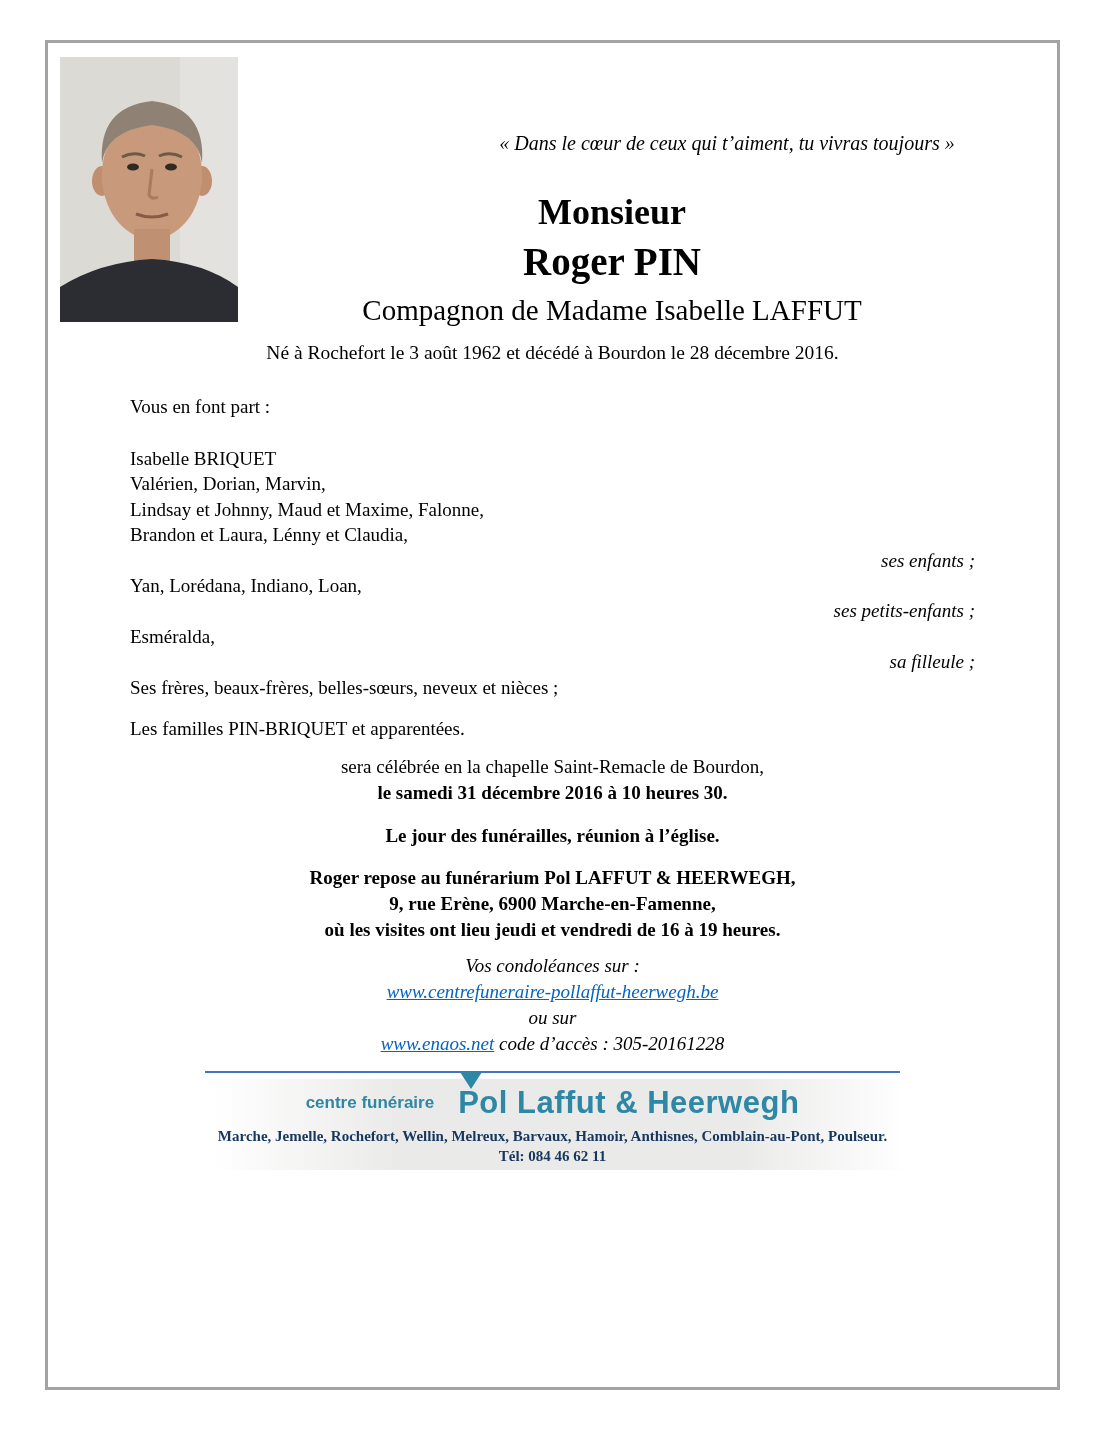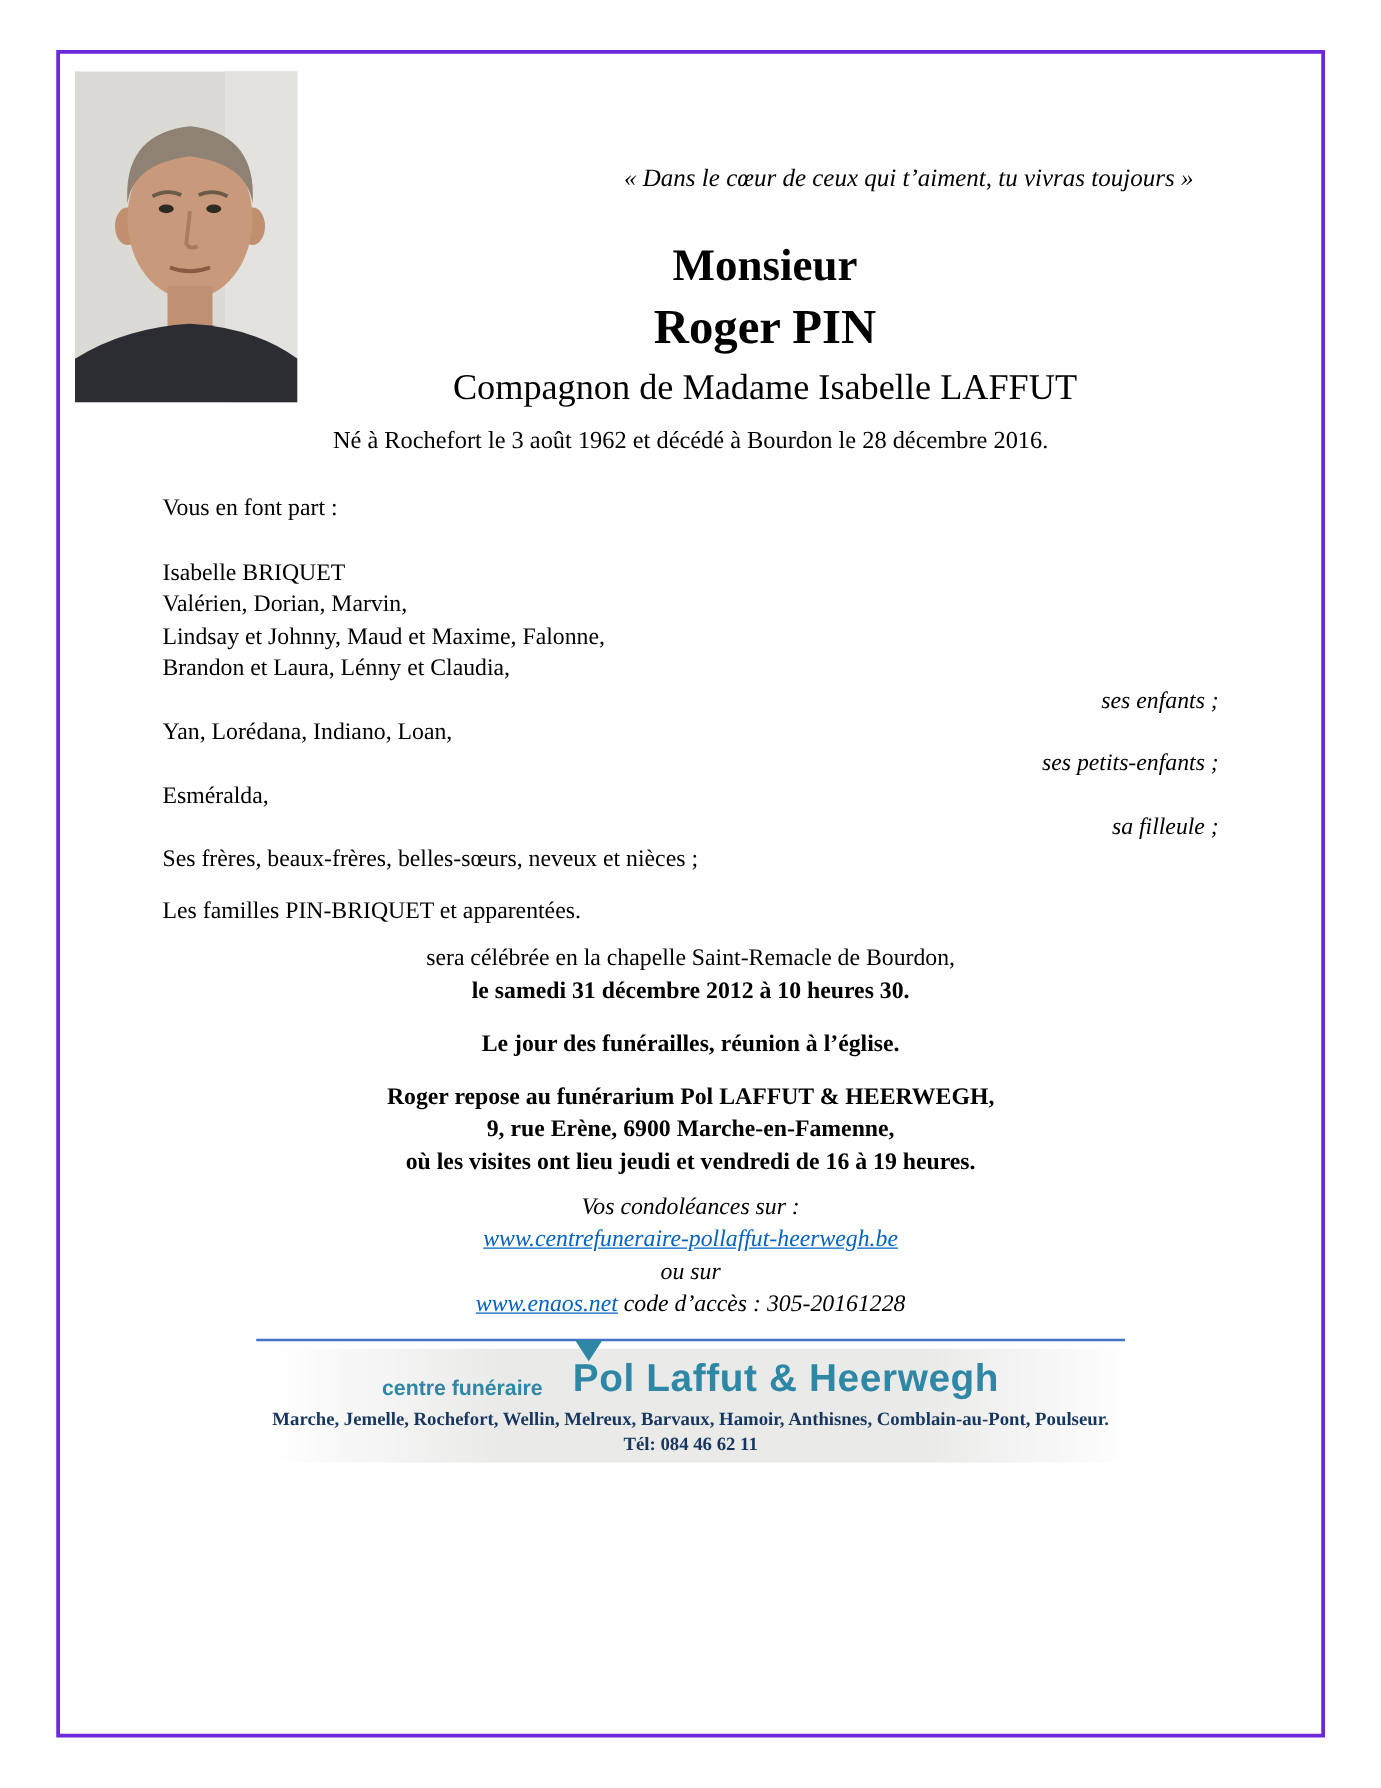--- a/index.html
+++ b/index.html
@@ -7,21 +7,21 @@
     position:relative;
     width:1105px; height:1430px;
     background:#ffffff;
     font-family:"Liberation Serif", serif;
     color:#000;
     overflow:hidden;
   }
   .frame {
     position:absolute;
     left:45px; top:40px; right:45px; bottom:40px;
-    border:3px solid #6d28d9;
+    border:3px solid #a3a3a3;
     box-sizing:border-box;
   }
   
   .header { position:relative; height:288px; }
   .photo {
     position:absolute; left:12px; top:14px;
     width:178px; height:265px; display:block;
   }
   .header-text {
     position:absolute; left:190px; right:71px; top:0;
@@ -53,21 +53,21 @@
   .footer-rule {
     width:695px; margin:14px auto 0;
     border-top:2px solid #4472c4; height:0;
   }
   .footer {
     margin-top:6px; padding:6px 0 4px;
     text-align:center;
     background:linear-gradient(90deg, rgba(185,185,182,0) 10%, rgba(185,185,182,0.30) 32%, rgba(185,185,182,0.30) 72%, rgba(185,185,182,0) 92%);
   }
   .brand-row {
-    display:flex; justify-content:center; align-items:flex-end; gap:24px;
+    display:flex; justify-content:center; align-items:center; gap:24px;
     font-family:"Liberation Sans", sans-serif; color:#2e87a5;
   }
   .brand-small { font-size:17px; font-weight:bold; }
   .brand-large-wrap { position:relative; display:inline-block; }
   .brand-large { font-size:31px; font-weight:bold; letter-spacing:0.5px; }
   .triangle {
     position:absolute; left:2px; top:-13px;
     width:0; height:0; display:block;
     border-left:11px solid transparent;
     border-right:11px solid transparent;
@@ -129,21 +129,21 @@
         <div class="name-line">Esméralda,</div>
         <div class="relation">sa filleule ;</div>
 
         <div class="name-line">Ses frères, beaux-frères, belles-sœurs, neveux et nièces ;</div>
       </div>
 
       <div class="families-line">Les familles PIN-BRIQUET et apparentées.</div>
 
       <div class="ceremony">
         <div>sera célébrée en la chapelle Saint-Remacle de Bourdon,</div>
-        <div class="bold">le samedi 31 décembre 2012 à 10 heures 30.</div>
+        <div class="bold">le samedi 31 décembre 2016 à 10 heures 30.</div>
       </div>
 
       <div class="meeting">Le jour des funérailles, réunion à l’église.</div>
 
       <div class="funerarium">
         <div>Roger repose au funérarium Pol LAFFUT &amp; HEERWEGH,</div>
         <div>9, rue Erène, 6900 Marche-en-Famenne,</div>
         <div>où les visites ont lieu jeudi et vendredi de 16 à 19 heures.</div>
       </div>
 

